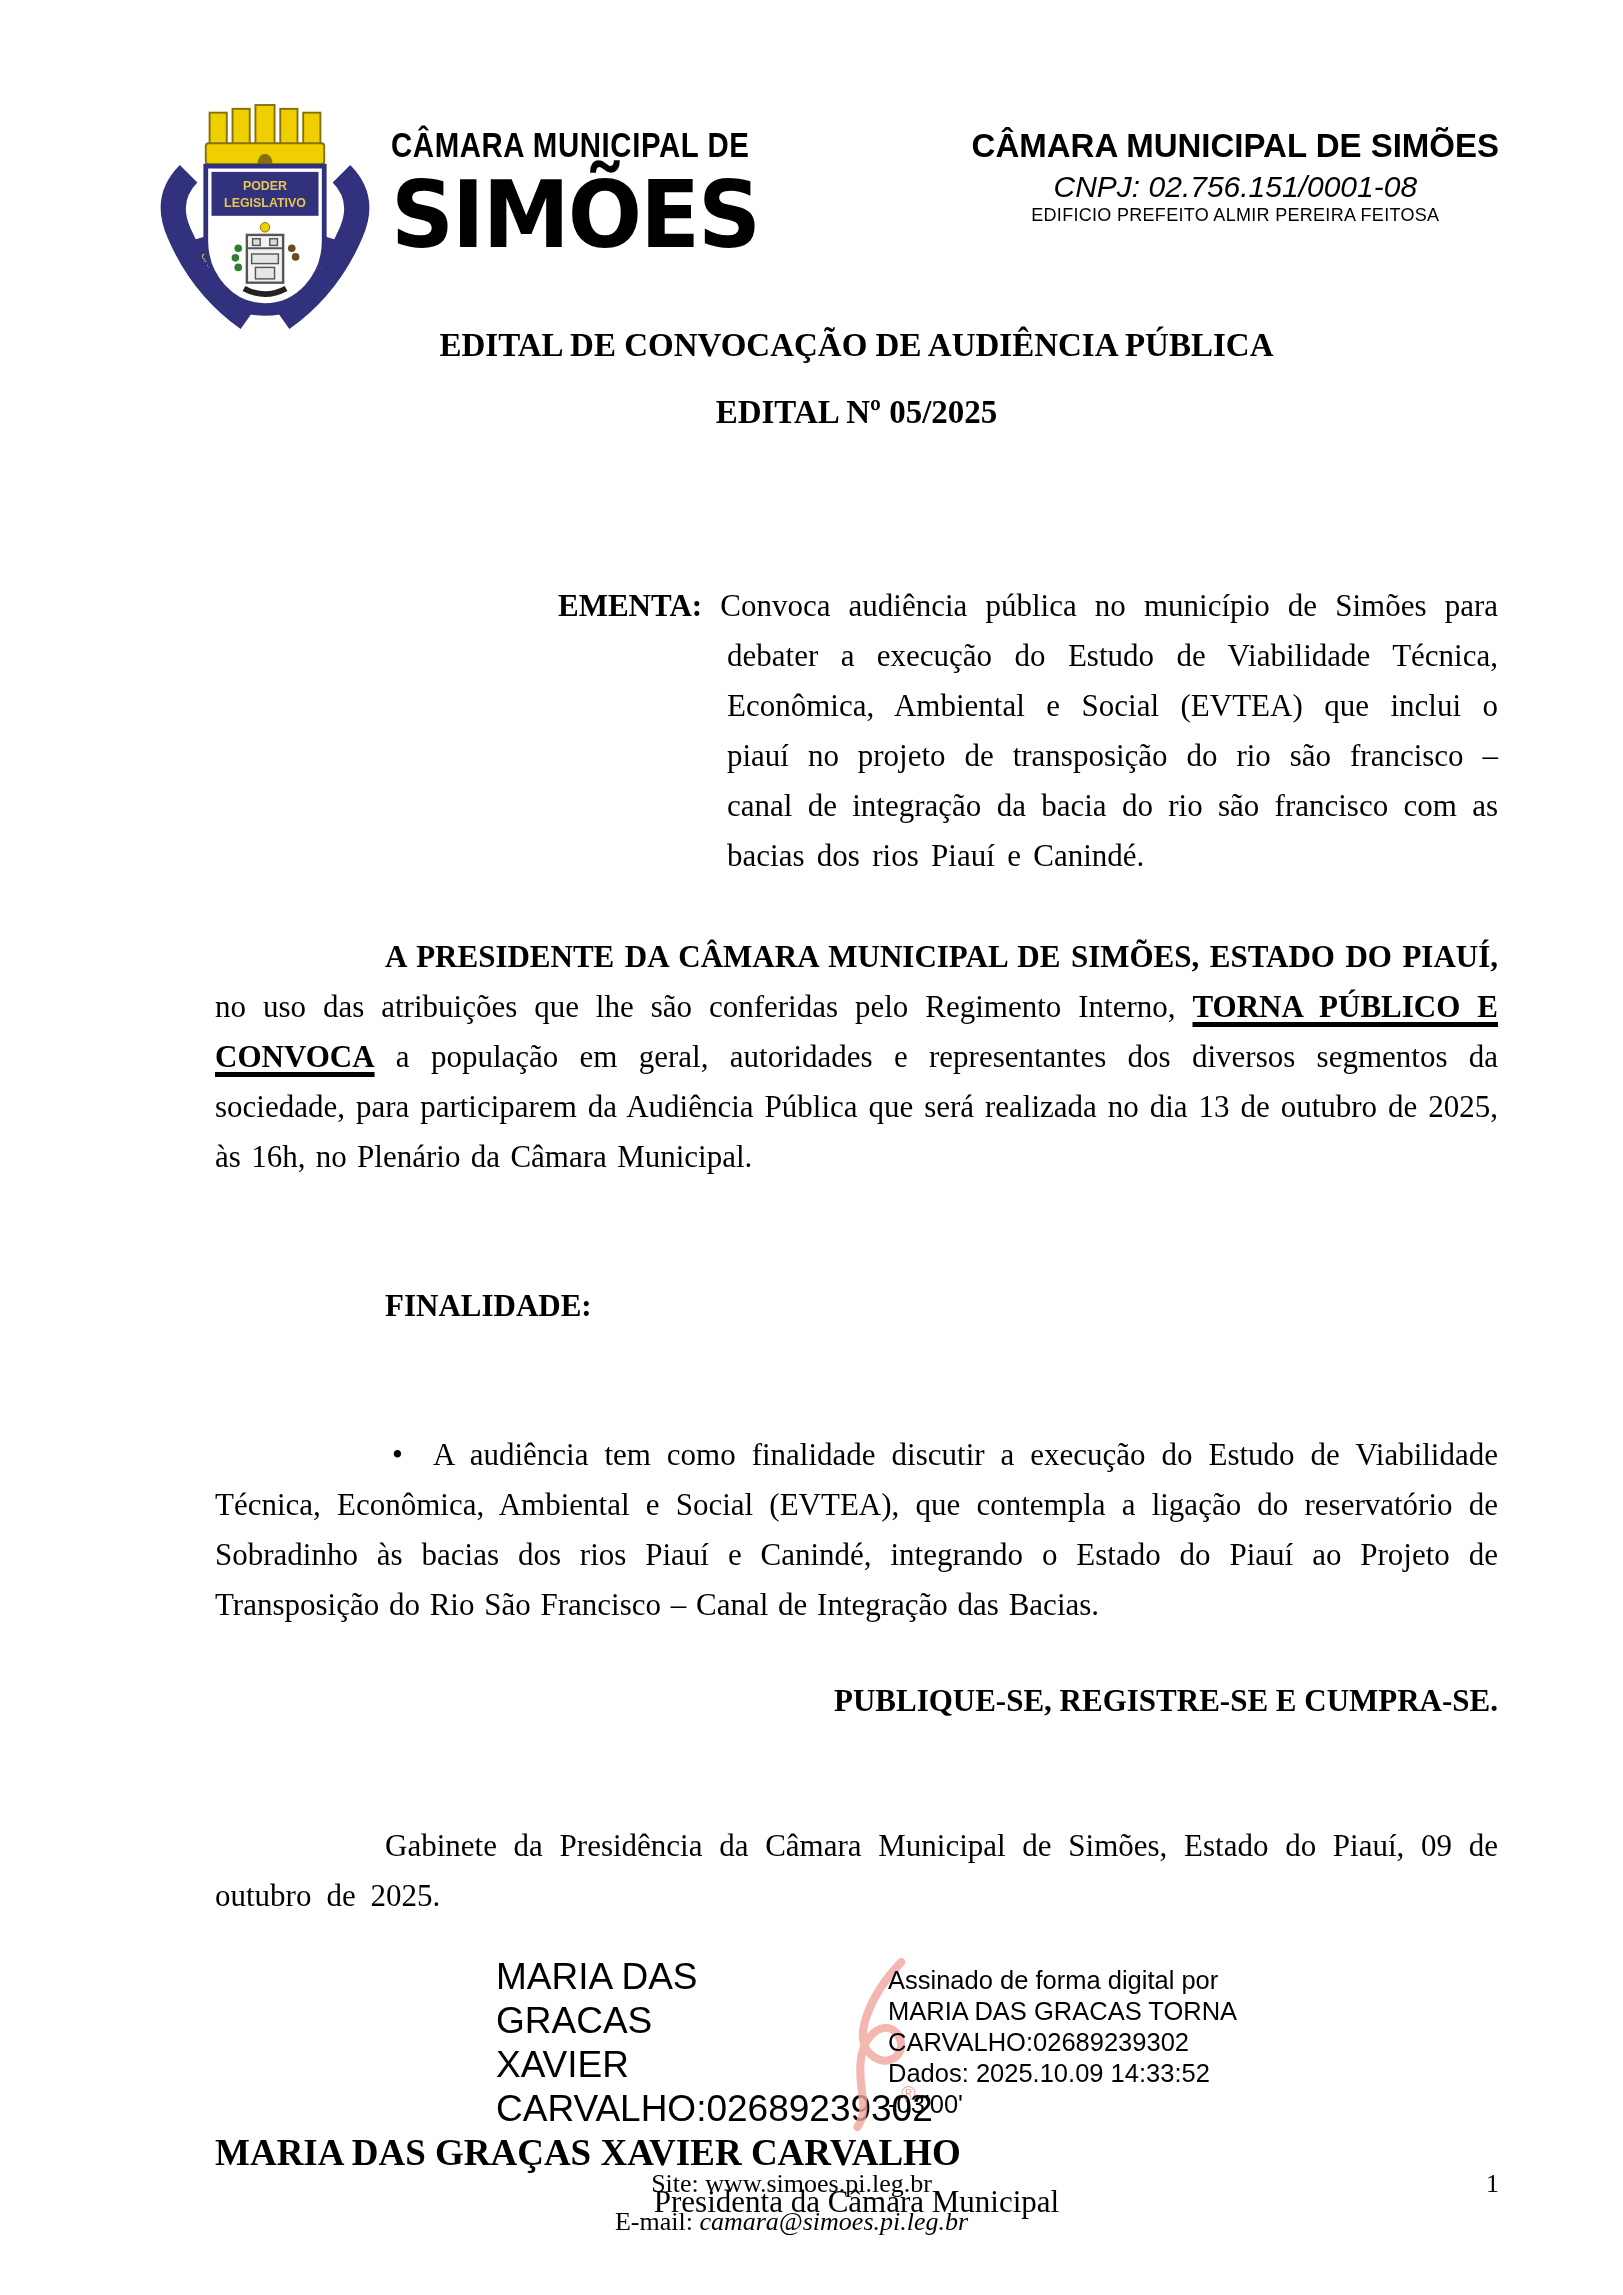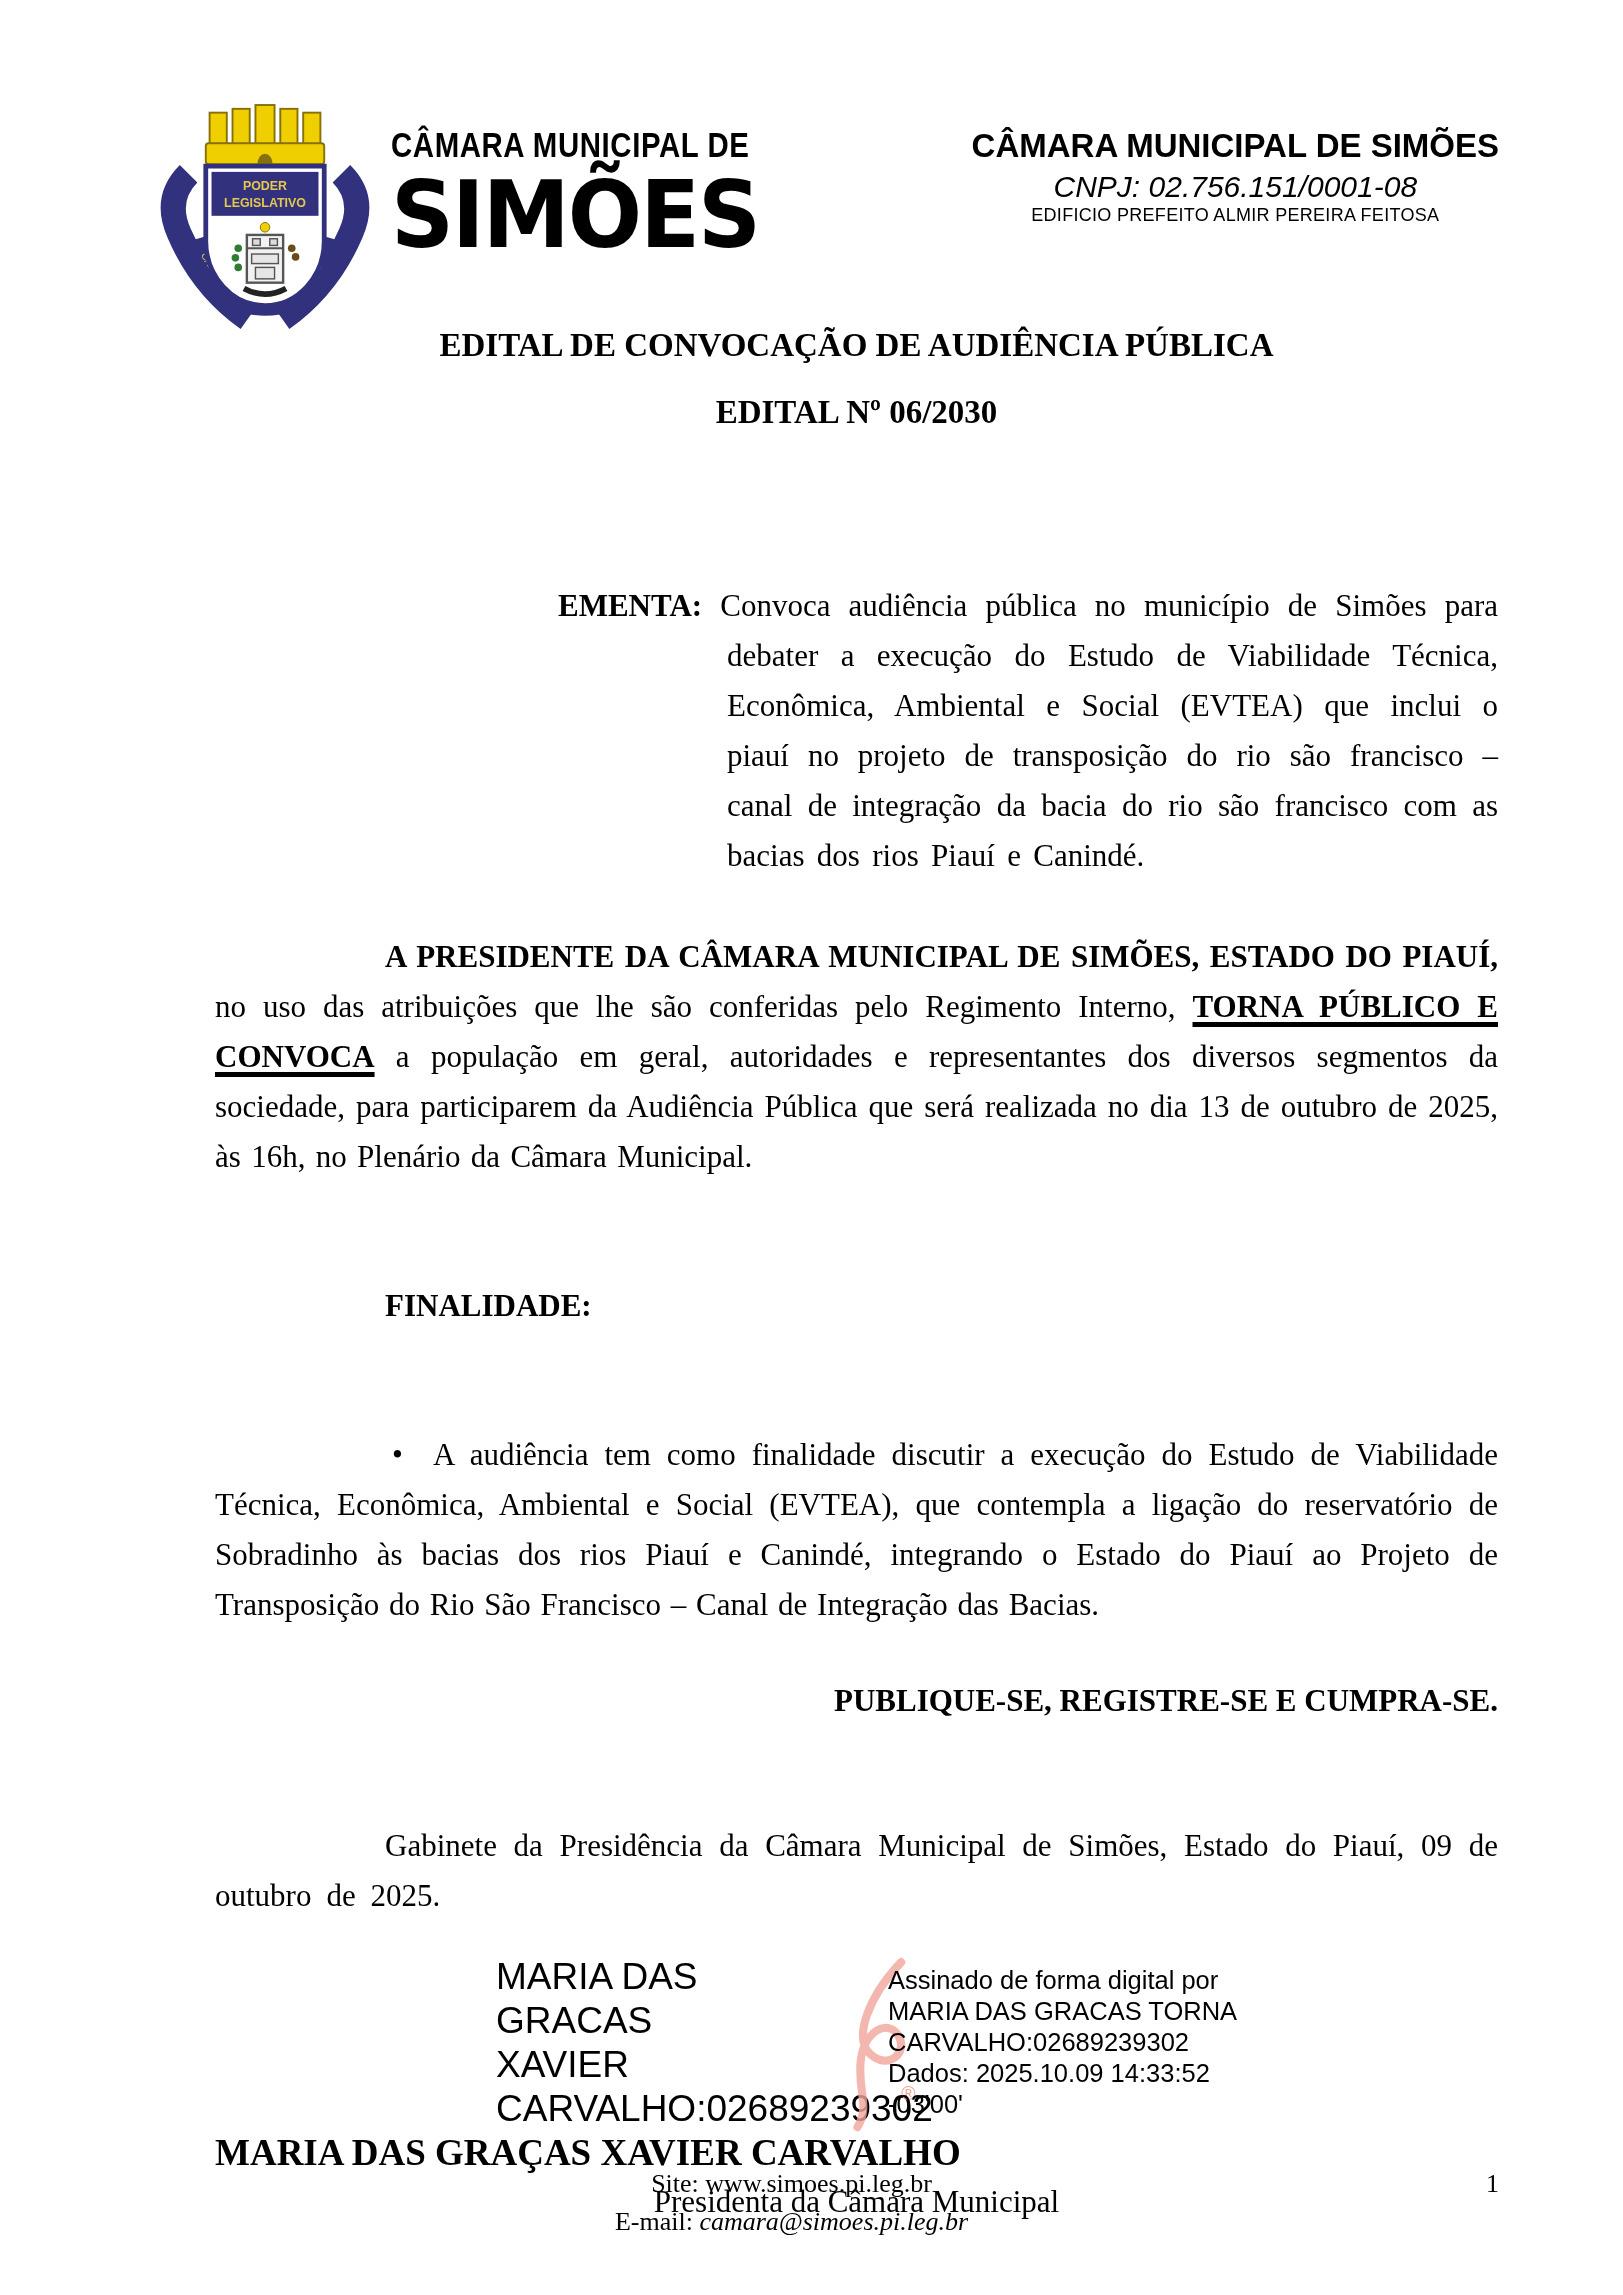--- a/index.html
+++ b/index.html
@@ -122,21 +122,21 @@
     <div class="org-block">
       <div class="org-name">CÂMARA MUNICIPAL DE SIMÕES</div>
       <div class="org-cnpj">CNPJ: 02.756.151/0001-08</div>
       <div class="org-building">EDIFICIO PREFEITO ALMIR PEREIRA FEITOSA</div>
     </div>
   </div>
 
   <div class="content">
 
     <div class="title1">EDITAL DE CONVOCAÇÃO DE AUDIÊNCIA PÚBLICA</div>
-    <div class="title2">EDITAL Nº 06/2030</div>
+    <div class="title2">EDITAL Nº 05/2025</div>
 
     <p class="ementa"><b>EMENTA:</b><span> Convoca audiência pública no município de Simões para debater a execução do Estudo de Viabilidade Técnica, Econômica, Ambiental e Social (EVTEA) que inclui o piauí no projeto de transposição do rio são francisco – canal de integração da bacia do rio são francisco com as bacias dos rios Piauí e Canindé.</span></p>
 
     <p class="p-opening"><b>A PRESIDENTE DA CÂMARA MUNICIPAL DE SIMÕES, ESTADO DO PIAUÍ,</b><span> no uso das atribuições que lhe são conferidas pelo Regimento Interno, </span><b class="u-heavy">TORNA PÚBLICO E CONVOCA</b><span> a população em geral, autoridades e representantes dos diversos segmentos da sociedade, para participarem da Audiência Pública que será realizada no dia 13 de outubro de 2025, às 16h, no Plenário da Câmara Municipal.</span></p>
 
     <p class="finalidade">FINALIDADE:</p>
 
     <p class="bullet-para"><span class="bullet">•</span><span>A audiência tem como finalidade discutir a execução do Estudo de Viabilidade Técnica, Econômica, Ambiental e Social (EVTEA), que contempla a ligação do reservatório de Sobradinho às bacias dos rios Piauí e Canindé, integrando o Estado do Piauí ao Projeto de Transposição do Rio São Francisco – Canal de Integração das Bacias.</span></p>
 
     <p class="publish">PUBLIQUE-SE, REGISTRE-SE E CUMPRA-SE.</p>

